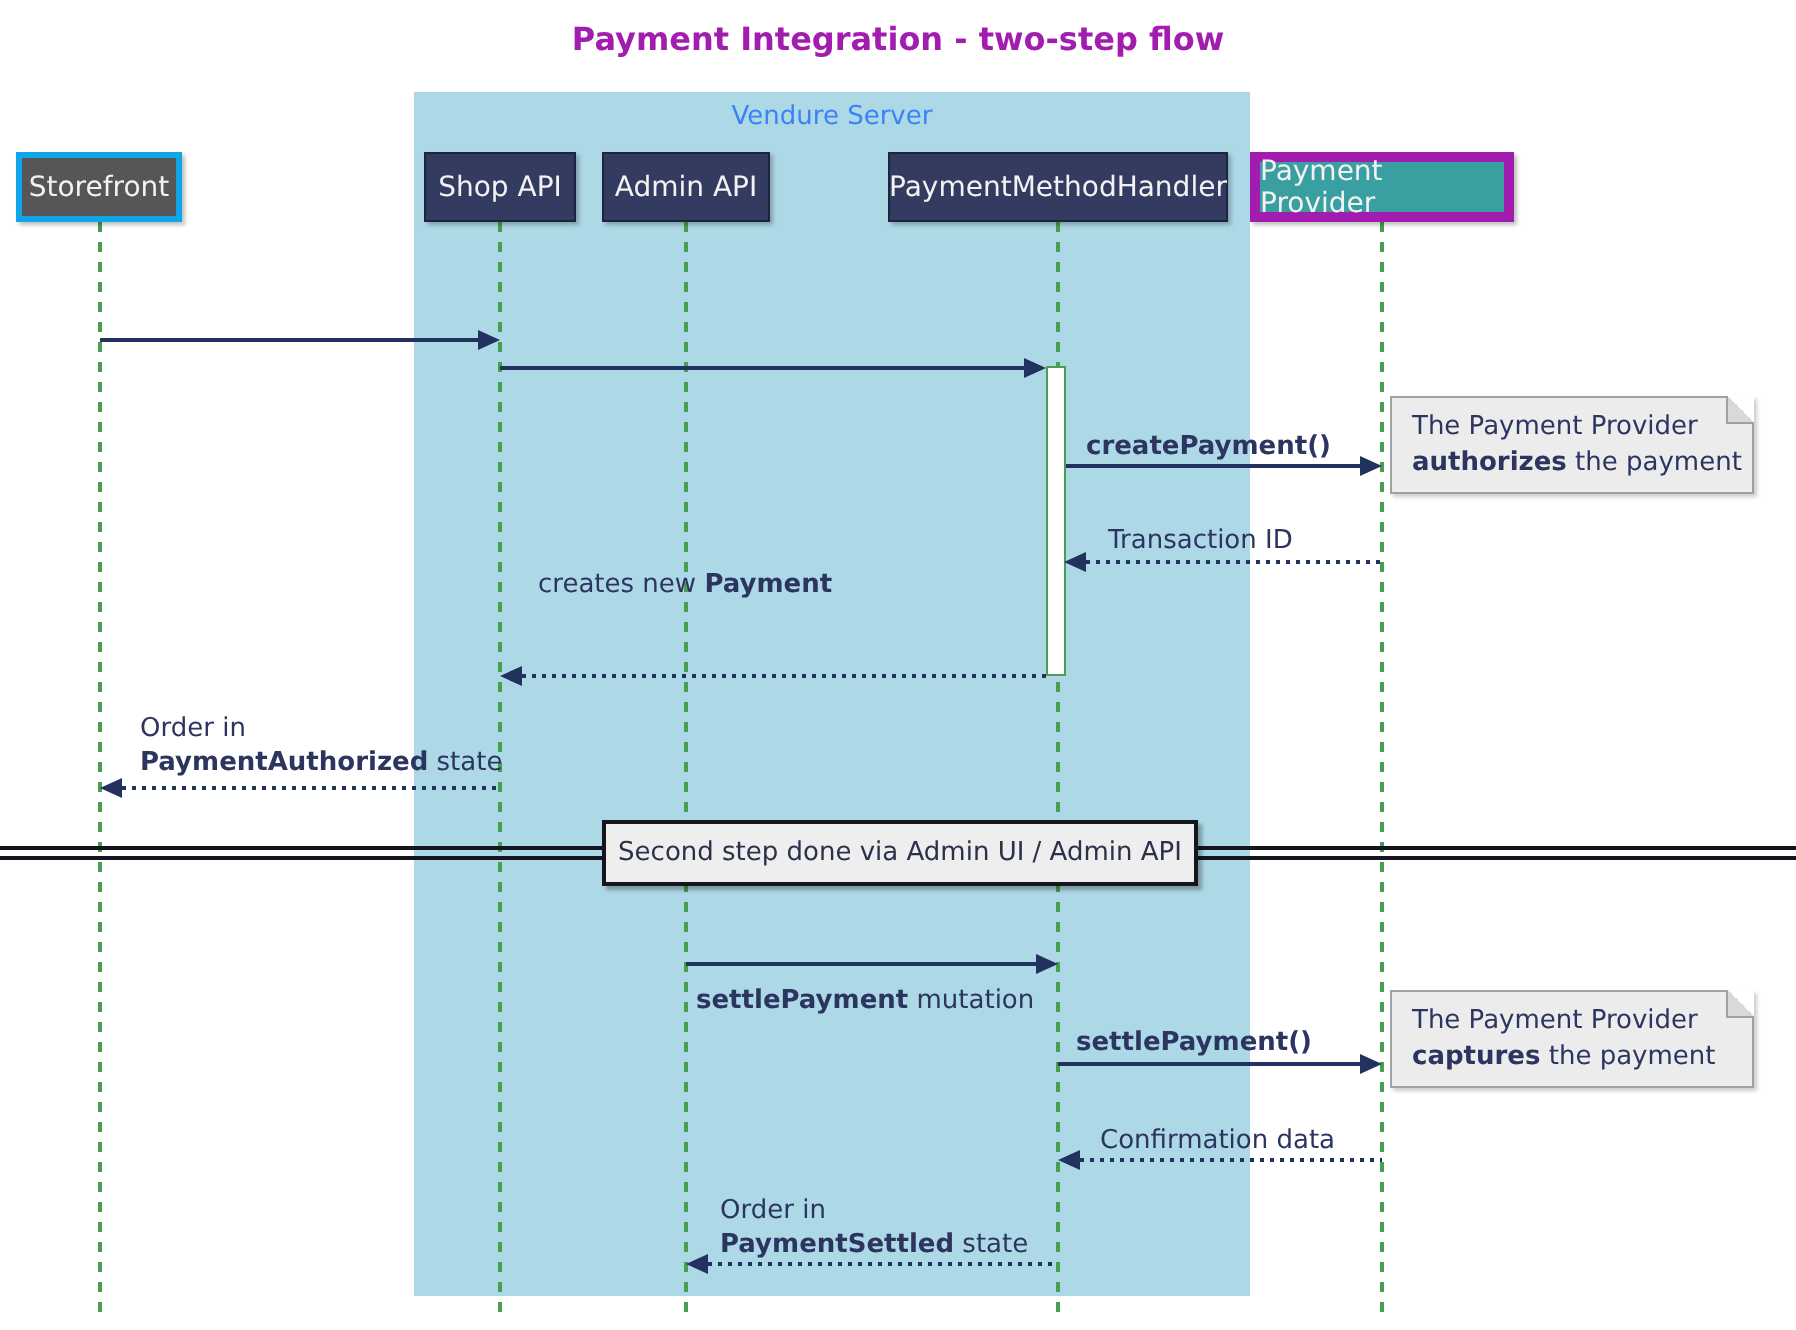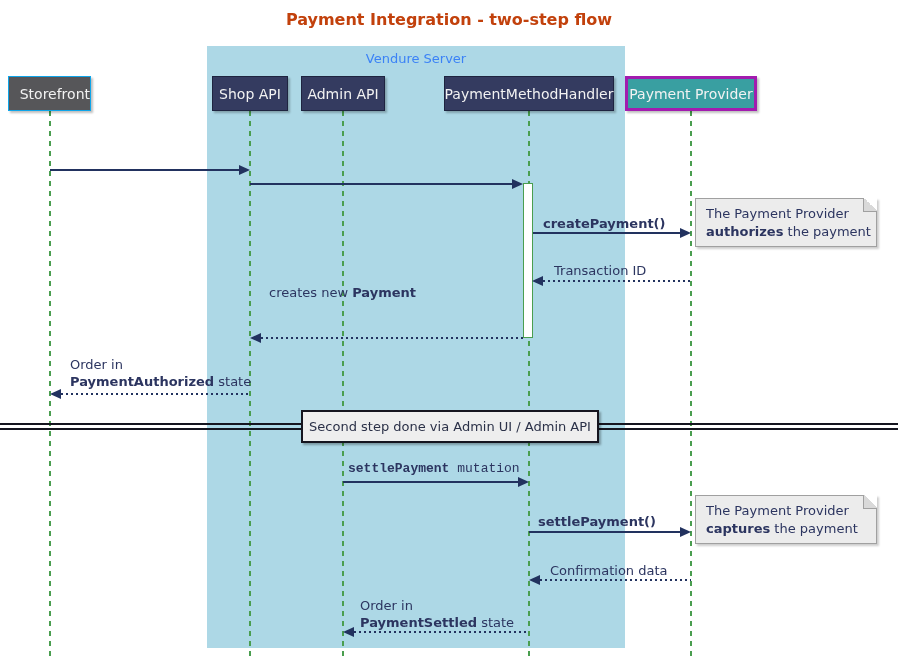--- a/index.html
+++ b/index.html
@@ -2,30 +2,30 @@
 <html><head>
 <meta charset="utf-8">
 <style>
   html,body{margin:0;padding:0;background:#fff;}
   #canvas{
     position:relative;width:898px;height:665px;background:#ffffff;overflow:hidden;
     font-family:"DejaVu Sans","Liberation Sans",sans-serif;color:#2c3560;
   }
   .abs{position:absolute;}
   
-  .title{left:0;top:10px;width:898px;text-align:center;font-size:16px;font-weight:bold;color:#c2410c;}
+  .title{left:0;top:10px;width:898px;text-align:center;font-size:16px;font-weight:bold;color:#a21caf;}
   
   .frame{left:207px;top:46px;width:418px;height:602px;background:#add8e6;}
   .frame-label{left:207px;top:51px;width:418px;text-align:center;font-size:13px;color:#3b82f6;}
   
   .pbox{top:76px;height:35px;display:flex;align-items:center;justify-content:center;
         color:#f2f2f2;font-size:14px;box-shadow:1.5px 1.5px 2px rgba(0,0,0,.25);box-sizing:border-box;}
-  .p-gray{background:#565659;border:1px solid #0ea5e9;justify-content:flex-end;}
+  .p-gray{background:#565659;border:3px solid #0ea5e9;}
   .p-navy{background:#343b60;border:1px solid #1e2440;}
-  .p-teal{background:#399fa1;border:3px solid #a21caf;}
+  .p-teal{background:#399fa1;border:5px solid #a21caf;}
   
   .lifeline{top:111px;height:547px;width:2px;
     background:repeating-linear-gradient(to bottom,#4a9e4f 0 5px,transparent 5px 10px);}
   
   .activation{left:523px;top:183px;width:10px;height:155px;background:#fff;border:1px solid #4a9e4f;box-sizing:border-box;}
   
   .aline{height:2px;background:#22325f;}
   .aline.dotted{background:repeating-linear-gradient(to right,#22325f 0 2px,transparent 2px 5px);}
   .ahead{width:0;height:0;border-top:5px solid transparent;border-bottom:5px solid transparent;}
   .ahead.r{border-left:11px solid #22325f;}
@@ -116,21 +116,21 @@
     <div><span>Order in</span></div>
     <div><span class="b">PaymentAuthorized</span><span> state</span></div>
   </div>
   <div class="abs aline dotted" style="left:61px;top:393px;width:189px;"></div>
   <div class="abs ahead l" style="left:50px;top:389px;"></div>
 
   <div class="abs divbox">
     <span>Second step done via Admin UI / Admin API</span>
   </div>
 
-  <div class="abs mlabel" style="left:348px;top:460px;font-family:Liberation Mono, monospace;">
+  <div class="abs mlabel" style="left:348px;top:492px;">
     <div><span class="b">settlePayment</span><span> mutation</span></div>
   </div>
   <div class="abs aline" style="left:343px;top:481px;width:175px;"></div>
   <div class="abs ahead r" style="left:518px;top:477px;"></div>
 
   <div class="abs mlabel" style="left:538px;top:513px;">
     <div><span class="b">settlePayment()</span></div>
   </div>
   <div class="abs aline" style="left:529px;top:531px;width:151px;"></div>
   <div class="abs ahead r" style="left:680px;top:527px;"></div>

